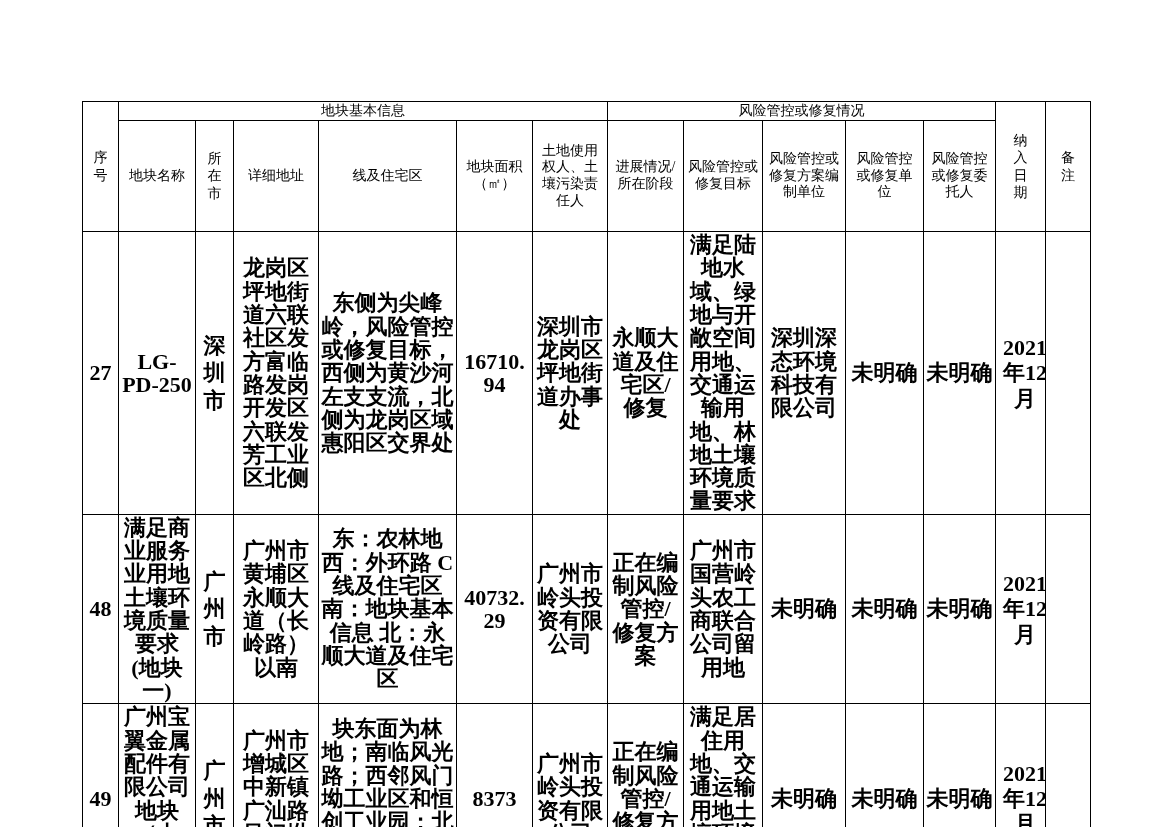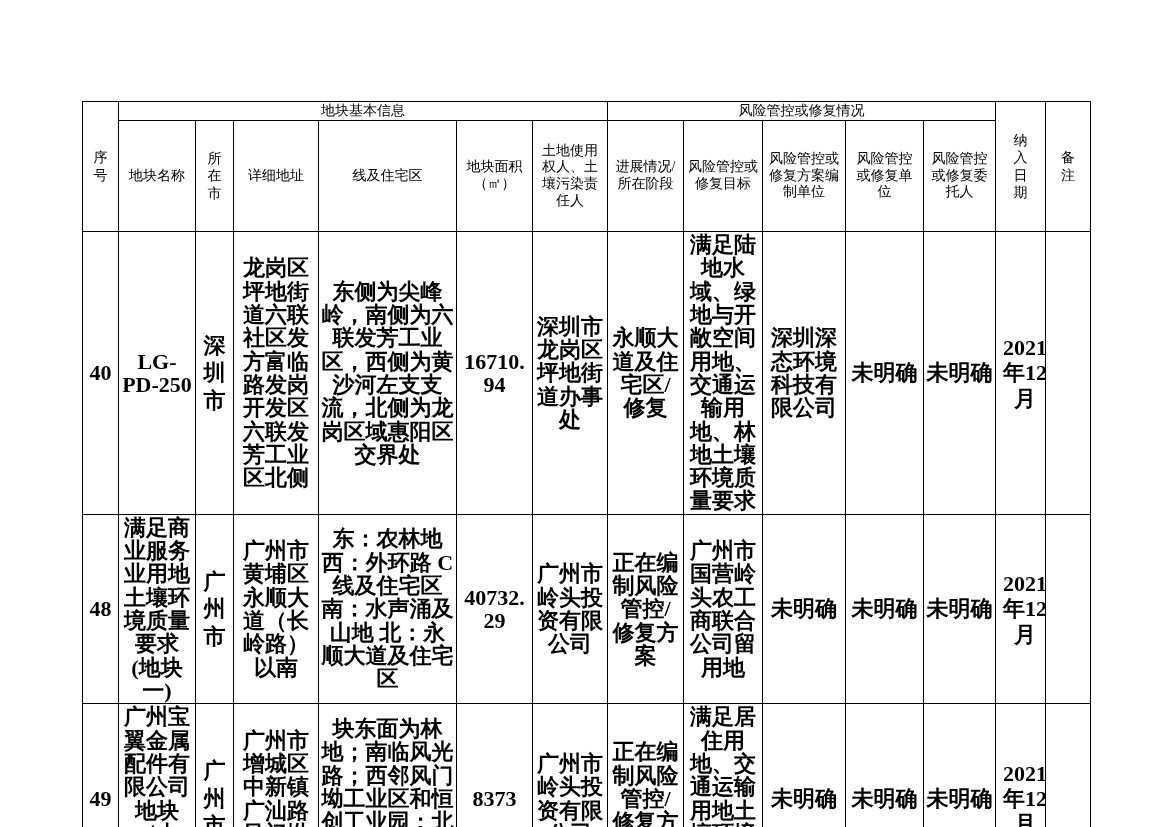--- a/index.html
+++ b/index.html
@@ -95,41 +95,41 @@
         <th>土地使用权人、土壤污染责任人</th>
         <th>进展情况/所在阶段</th>
         <th>风险管控或修复目标</th>
         <th>风险管控或修复方案编制单位</th>
         <th>风险管控或修复单位</th>
         <th>风险管控或修复委托人</th>
       </tr>
     </thead>
     <tbody>
       <tr class="r47">
-        <td>40</td>
+        <td>27</td>
         <td>LG-PD-250</td>
         <td><span class="vtext">深圳市</span></td>
         <td>龙岗区坪地街道六联社区发方富临路发岗开发区六联发芳工业区北侧</td>
-        <td>东侧为尖峰岭，南侧为六联发芳工业区，西侧为黄沙河左支支流，北侧为龙岗区域惠阳区交界处</td>
+        <td>东侧为尖峰岭，风险管控或修复目标，西侧为黄沙河左支支流，北侧为龙岗区域惠阳区交界处</td>
         <td class="num">16710.94</td>
         <td>深圳市龙岗区坪地街道办事处</td>
         <td>永顺大道及住宅区/修复</td>
         <td>满足陆地水域、绿地与开敞空间用地、交通运输用地、林地土壤环境质量要求</td>
         <td>深圳深态环境科技有限公司</td>
         <td>未明确</td>
         <td>未明确</td>
         <td><span class="datewrap">2021年12月</span></td>
         <td></td>
       </tr>
       <tr class="r48">
         <td>48</td>
         <td>满足商业服务业用地土壤环境质量要求(地块一)</td>
         <td><span class="vtext">广州市</span></td>
         <td>广州市黄埔区永顺大道（长岭路）以南</td>
-        <td>东：农林地 西：外环路 C 线及住宅区 南：水声涌及山地 北：永顺大道及住宅区</td>
+        <td>东：农林地 西：外环路 C 线及住宅区 南：地块基本信息 北：永顺大道及住宅区</td>
         <td class="num">40732.29</td>
         <td>广州市岭头投资有限公司</td>
         <td>正在编制风险管控/修复方案</td>
         <td>广州市国营岭头农工商联合公司留用地</td>
         <td>未明确</td>
         <td>未明确</td>
         <td>未明确</td>
         <td><span class="datewrap">2021年12月</span></td>
         <td></td>
       </tr>

